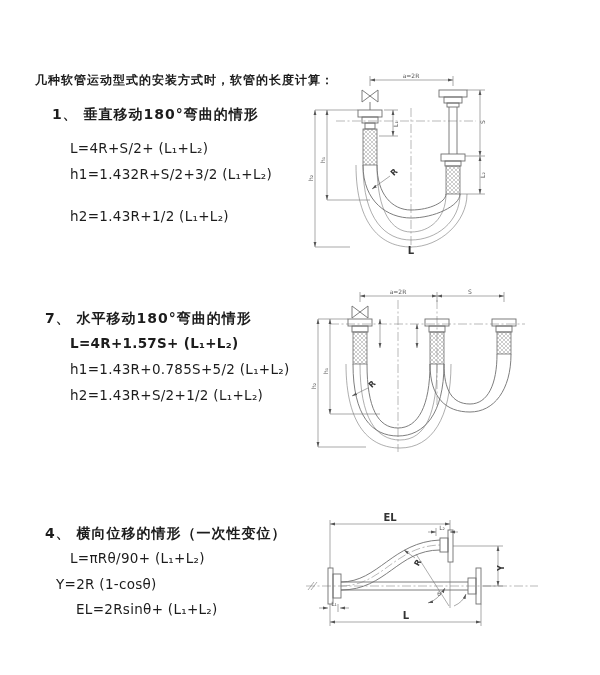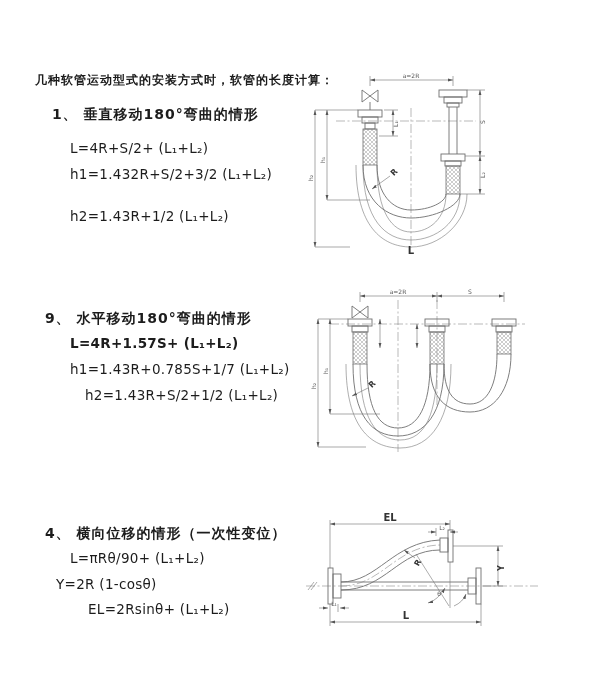--- a/index.html
+++ b/index.html
@@ -25,29 +25,29 @@
 </head>
 <body>
 
 <div class="abs title">几种软管运动型式的安装方式时，软管的长度计算：</div>
 
 <div class="abs sec-heading" style="left:52px;top:106px;">1、 垂直移动180°弯曲的情形</div>
 <div class="abs formula" style="left:70px;top:140px;">L=4R+S/2+ (L₁+L₂)</div>
 <div class="abs formula" style="left:70px;top:166px;">h1=1.432R+S/2+3/2 (L₁+L₂)</div>
 <div class="abs formula" style="left:70px;top:192px;margin-top:16px;">h2=1.43R+1/2 (L₁+L₂)</div>
 
-<div class="abs sec-heading" style="left:45px;top:310px;">9、 水平移动180°弯曲的情形</div>
+<div class="abs sec-heading" style="left:45px;top:310px;">7、 水平移动180°弯曲的情形</div>
 <div class="abs formula" style="left:70px;top:335px;font-weight:bold;">L=4R+1.57S+ (L₁+L₂)</div>
-<div class="abs formula" style="left:70px;top:361px;">h1=1.43R+0.785S+1/7 (L₁+L₂)</div>
-<div class="abs formula" style="left:85px;top:387px;">h2=1.43R+S/2+1/2 (L₁+L₂)</div>
+<div class="abs formula" style="left:70px;top:361px;">h1=1.43R+0.785S+5/2 (L₁+L₂)</div>
+<div class="abs formula" style="left:70px;top:387px;">h2=1.43R+S/2+1/2 (L₁+L₂)</div>
 
 <div class="abs sec-heading" style="left:45px;top:525px;">4、 横向位移的情形（一次性变位）</div>
 <div class="abs formula" style="left:70px;top:550px;">L=πRθ/90+ (L₁+L₂)</div>
 <div class="abs formula" style="left:56px;top:576px;">Y=2R (1-cosθ)</div>
-<div class="abs formula" style="left:88px;top:601px;">EL=2Rsinθ+ (L₁+L₂)</div>
+<div class="abs formula" style="left:76px;top:601px;">EL=2Rsinθ+ (L₁+L₂)</div>
 
 <svg style="left:308px;top:70px;" width="225" height="185" viewBox="0 0 225 185">
   <defs>
     <marker id="ar1" markerWidth="10" markerHeight="8" refX="8.5" refY="3" orient="auto-start-reverse">
       <path d="M0,0.6 L8.5,3 L0,5.4 z" fill="#555"></path>
     </marker>
     <pattern id="hb1" width="4" height="4" patternUnits="userSpaceOnUse">
       <path d="M0,4 L4,0 M0,0 L4,4" stroke="#9a9a9a" stroke-width="0.5"></path>
     </pattern>
   </defs>

